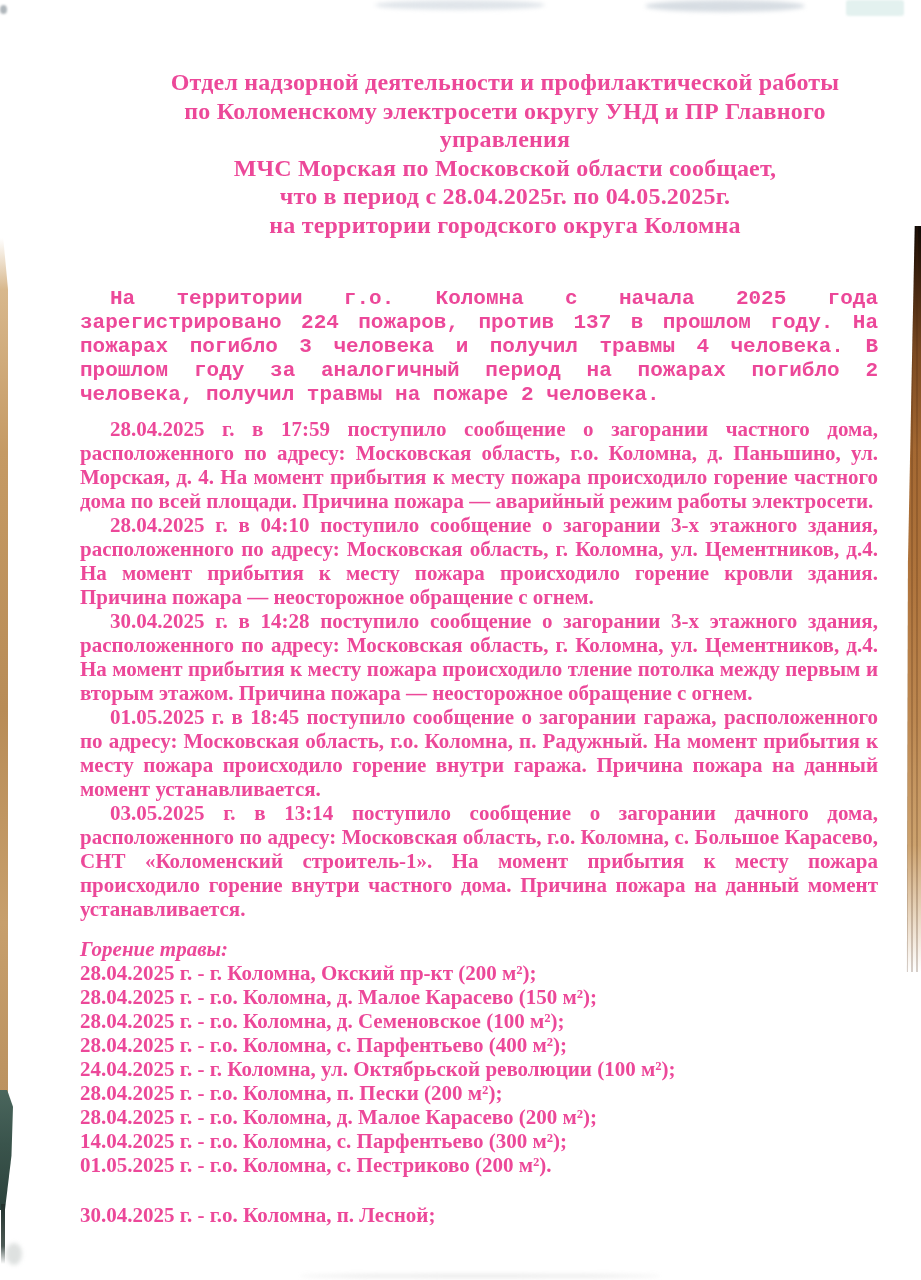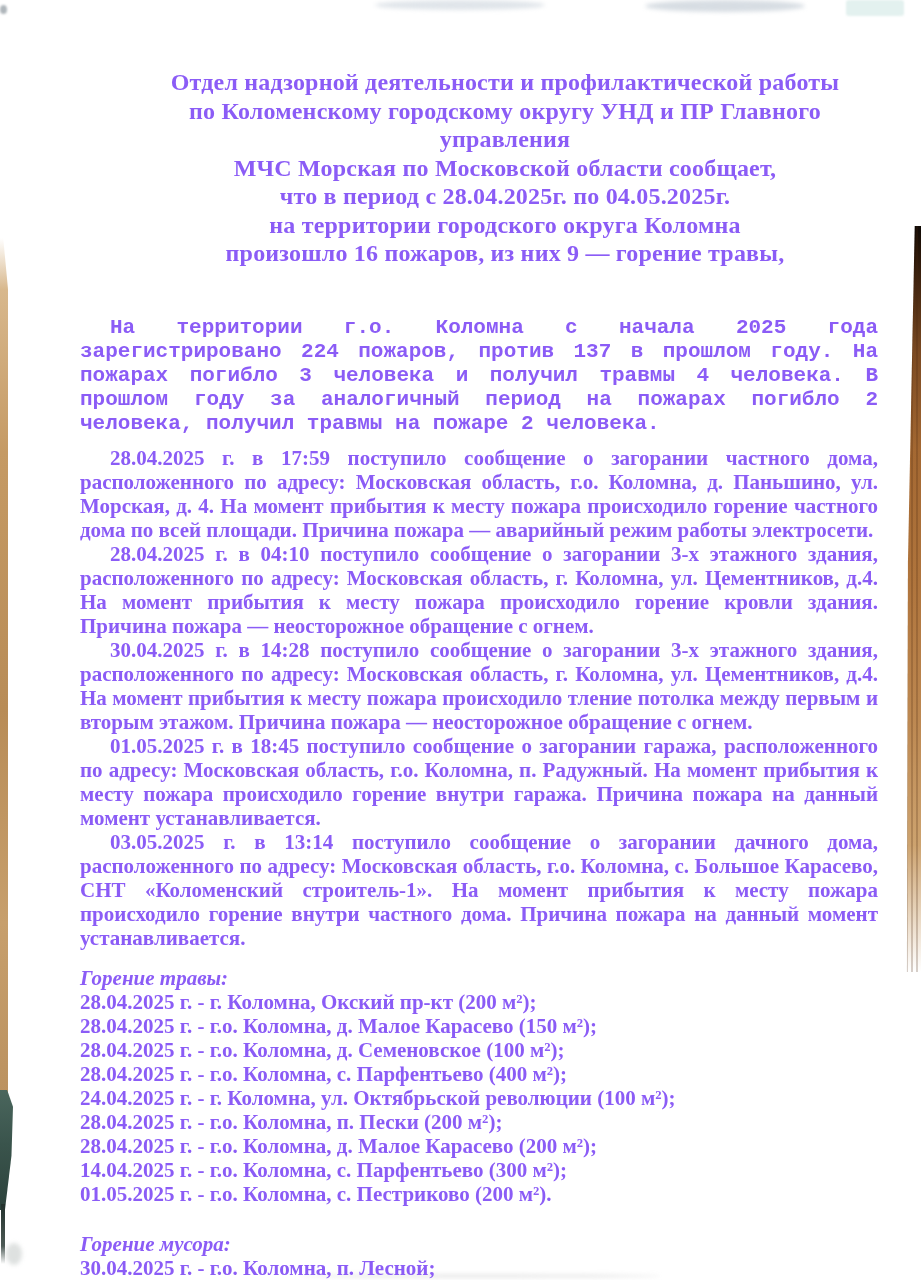--- a/index.html
+++ b/index.html
@@ -3,21 +3,21 @@
 <meta charset="utf-8">
 <style>
   html,body{margin:0;padding:0;background:#ffffff;}
   .page{
     position:relative;
     width:921px;height:1280px;
     background:#ffffff;
     overflow:hidden;
     font-family:"Liberation Serif","DejaVu Serif",serif;
     font-weight:bold;
-    color:#8b5cf6;
+    color:#ec4899;
   }
   
   .edge{position:absolute;pointer-events:none;}
   .edge-left-wood{
     left:0;top:238px;width:8px;height:856px;
     background:linear-gradient(180deg,
       rgba(214,180,139,0) 0%,
       #d8b88d 6%,
       #c59a64 25%,
       #b88c57 55%,
@@ -101,25 +101,24 @@
   <div class="smudge smudge-top-2"></div>
   <div class="smudge smudge-top-right"></div>
   <div class="smudge smudge-top-left-dot"></div>
   <div class="smudge smudge-bottom"></div>
   <div class="smudge smudge-bottom-left"></div>
 
   <div class="content">
 
     <div class="doc-header">
         <div class="header-line">Отдел надзорной деятельности и профилактической работы</div>
-        <div class="header-line">по Коломенскому городскому округу УНД и ПР Главного управления</div>
+        <div class="header-line">по Коломенскому электросети округу УНД и ПР Главного управления</div>
         <div class="header-line">МЧС Морская по Московской области сообщает,</div>
         <div class="header-line">что в период с 28.04.2025г. по 04.05.2025г.</div>
         <div class="header-line">на территории городского округа Коломна</div>
-        <div class="header-line">произошло 16 пожаров, из них 9 — горение травы,</div>
       </div>
 
     <p class="body-text intro">На территории г.о. Коломна с начала 2025 года зарегистрировано 224 пожаров, против 137 в прошлом году. На пожарах погибло 3 человека и получил травмы 4 человека. В прошлом году за аналогичный период на пожарах погибло 2 человека, получил травмы на пожаре 2 человека.</p>
 
     <div class="body-text paragraphs">
         <p class="para">28.04.2025 г. в 17:59 поступило сообщение о загорании частного дома, расположенного по адресу: Московская область, г.о. Коломна, д. Паньшино, ул. Морская, д. 4. На момент прибытия к месту пожара происходило горение частного дома по всей площади. Причина пожара — аварийный режим работы электросети.</p>
         <p class="para">28.04.2025 г. в 04:10 поступило сообщение о загорании 3-х этажного здания, расположенного по адресу: Московская область, г. Коломна, ул. Цементников, д.4. На момент прибытия к месту пожара происходило горение кровли здания. Причина пожара — неосторожное обращение с огнем.</p>
         <p class="para">30.04.2025 г. в 14:28 поступило сообщение о загорании 3-х этажного здания, расположенного по адресу: Московская область, г. Коломна, ул. Цементников, д.4. На момент прибытия к месту пожара происходило тление потолка между первым и вторым этажом. Причина пожара — неосторожное обращение с огнем.</p>
         <p class="para">01.05.2025 г. в 18:45 поступило сообщение о загорании гаража, расположенного по адресу: Московская область, г.о. Коломна, п. Радужный. На момент прибытия к месту пожара происходило горение внутри гаража. Причина пожара на данный момент устанавливается.</p>
         <p class="para">03.05.2025 г. в 13:14 поступило сообщение о загорании дачного дома, расположенного по адресу: Московская область, г.о. Коломна, с. Большое Карасево, СНТ «Коломенский строитель-1». На момент прибытия к месту пожара происходило горение внутри частного дома. Причина пожара на данный момент устанавливается.</p>
@@ -134,20 +133,19 @@
           <div class="list-item">28.04.2025 г. - г.о. Коломна, с. Парфентьево (400 м²);</div>
           <div class="list-item">24.04.2025 г. - г. Коломна, ул. Октябрьской революции (100 м²);</div>
           <div class="list-item">28.04.2025 г. - г.о. Коломна, п. Пески (200 м²);</div>
           <div class="list-item">28.04.2025 г. - г.о. Коломна, д. Малое Карасево (200 м²);</div>
           <div class="list-item">14.04.2025 г. - г.о. Коломна, с. Парфентьево (300 м²);</div>
           <div class="list-item">01.05.2025 г. - г.о. Коломна, с. Пестриково (200 м²).</div>
         </div>
     </div>
 
     <div class="body-text fire-list second">
-      <div class="list-title">Горение мусора:</div>
       <div>
           <div class="list-item">30.04.2025 г. - г.о. Коломна, п. Лесной;</div>
         </div>
     </div>
 
   </div>
 </div>
 
 </body></html>

